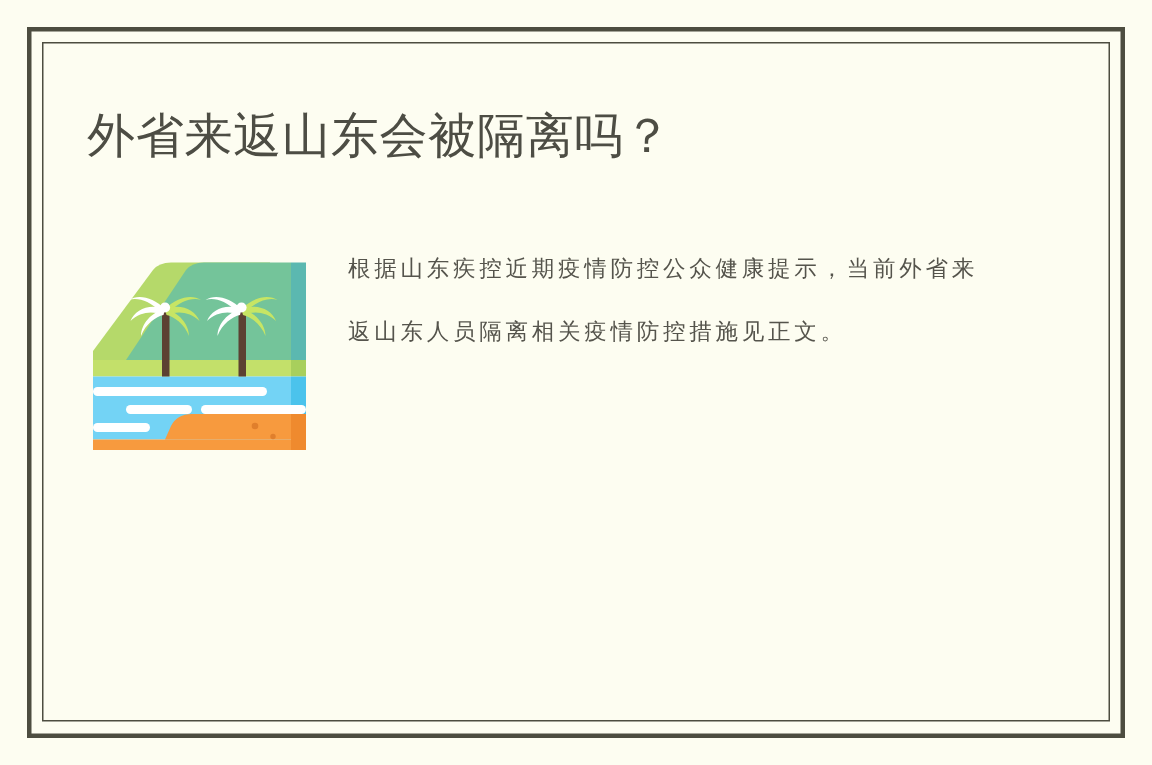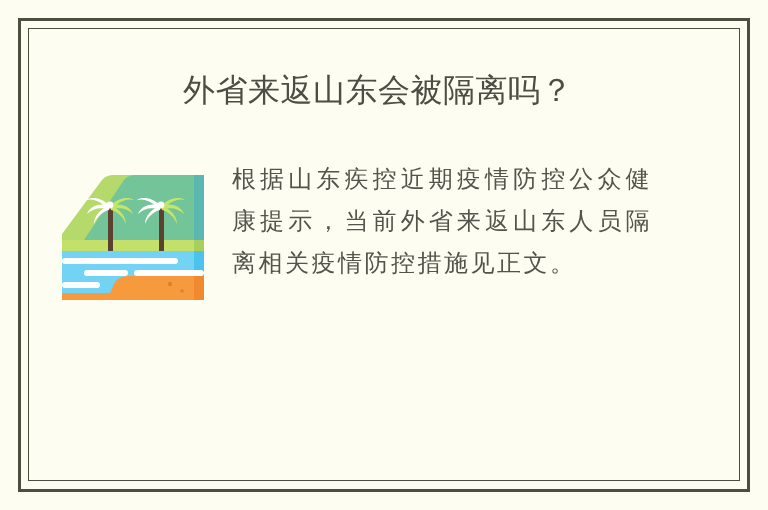--- a/index.html
+++ b/index.html
@@ -50,21 +50,20 @@
     left: 58px;
     top: 68px;
     width: 640px;
     font-size: 32px;
     line-height: 44px;
     letter-spacing: 0.5px;
     color: #4d4d44;
     font-weight: 400;
     font-family: "Liberation Sans", "DejaVu Sans", sans-serif;
     white-space: nowrap;
-    text-align: center;
   }
 
   
   .content {
     position: absolute;
     left: 58px;
     top: 142px;
     width: 650px;
   }
 
@@ -76,21 +75,21 @@
     height: 156px;
   }
   .thumb svg { display: block; }
 
   .body-text {
     position: absolute;
     left: 174px;
     top: 16px;
     width: 420px;
     font-family: "DejaVu Serif", "Liberation Serif", serif;
-    font-size: 24px;
+    font-size: 15px;
     line-height: 42px;
     color: #55544c;
     letter-spacing: 2.5px;
     text-align: justify;
   }
 </style>
 </head>
 <body>
 
 <div class="page">

